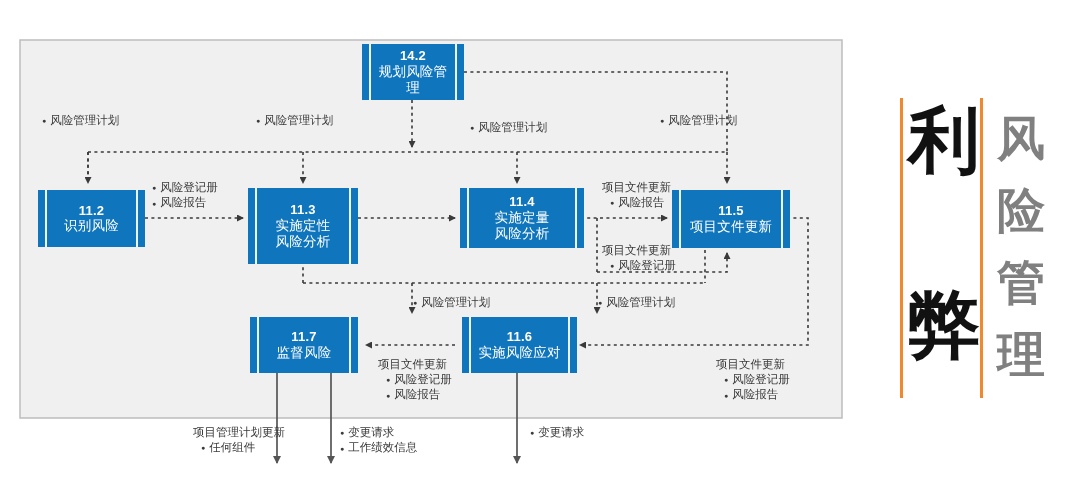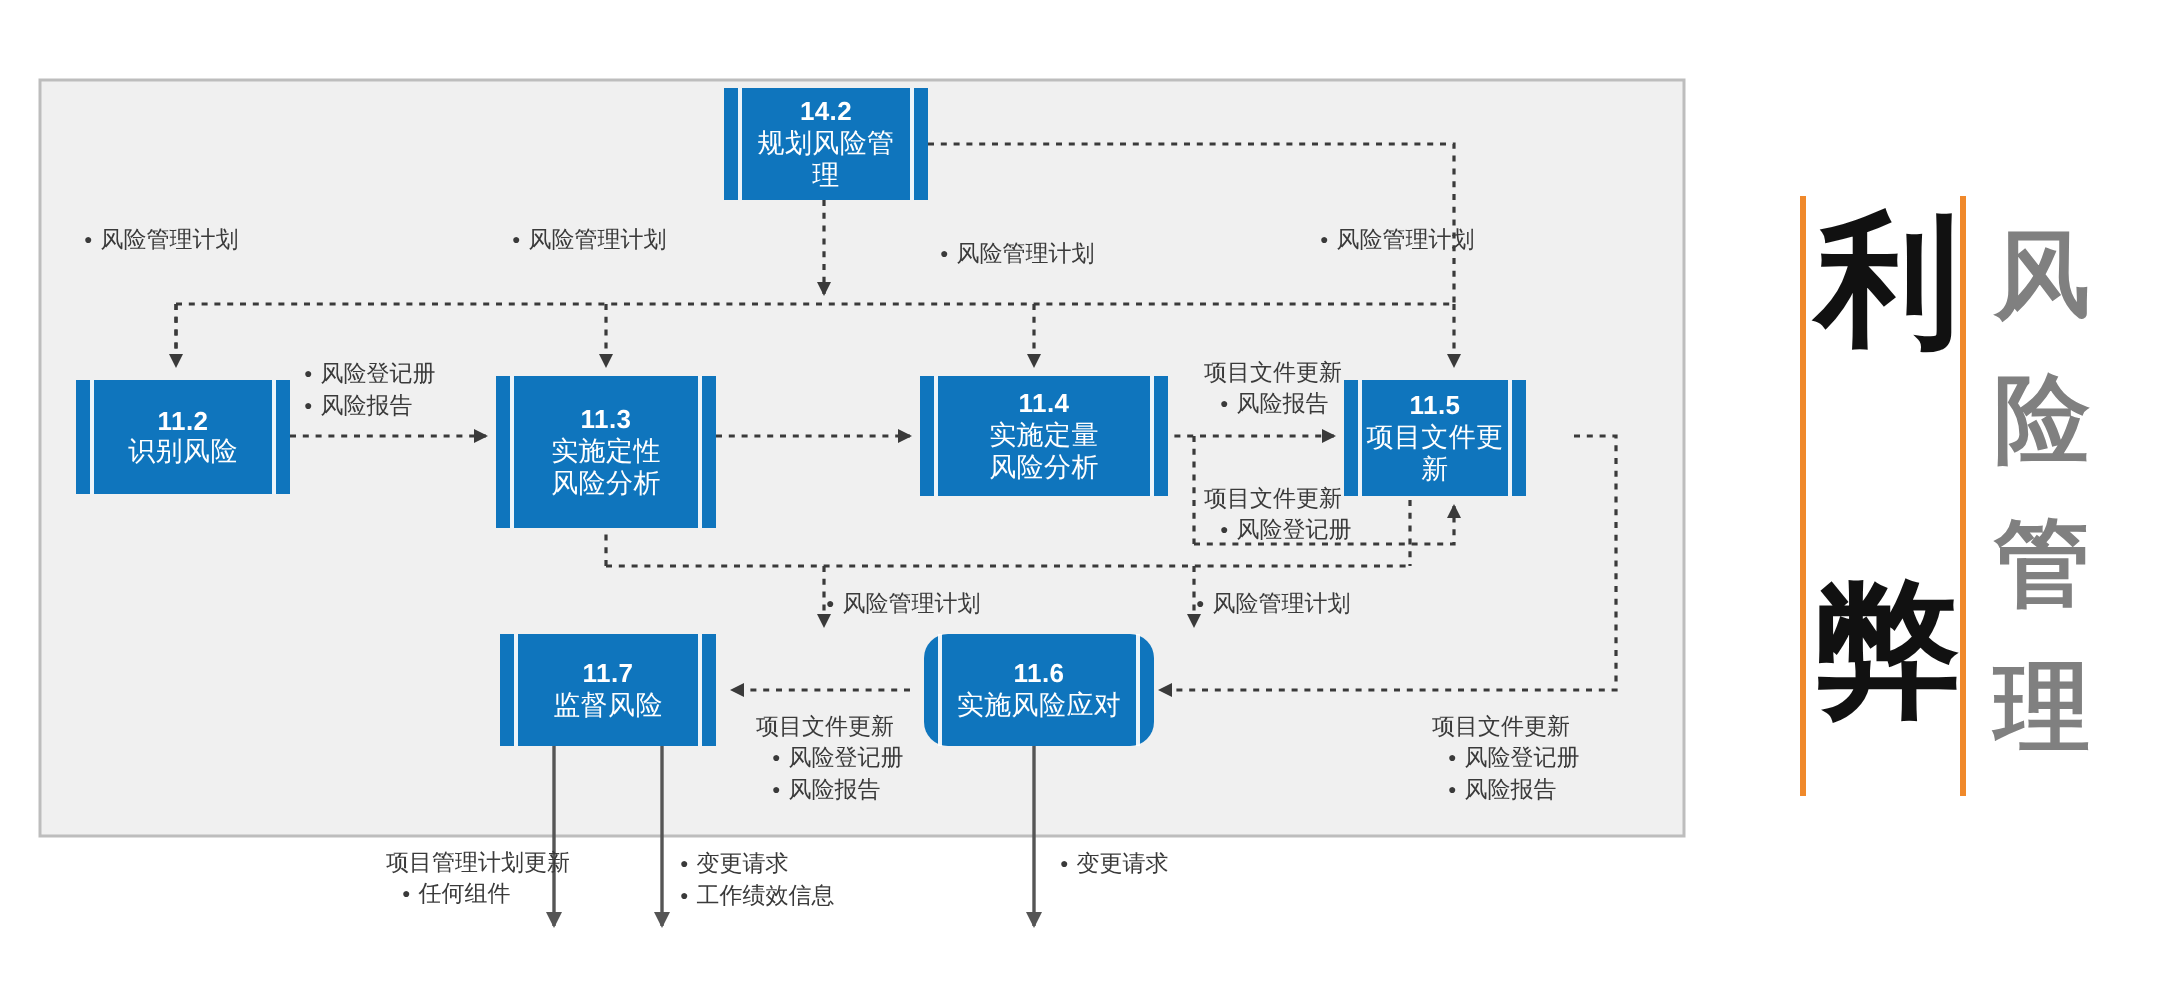--- a/index.html
+++ b/index.html
@@ -143,28 +143,28 @@
   </div>
 
   <div class="pbox" style="left:460px;top:188px;width:124px;height:60px;text-align:right;">
     <span class="inner-l"></span>
     <span class="inner-r"></span>
     <span class="pnum">11.4</span>
     <span class="pname">实施定量</span>
     <span class="pname">风险分析</span>
   </div>
 
-  <div class="pbox" style="left:672px;top:190px;width:91px;height:58px;">
+  <div class="pbox" style="left:672px;top:190px;width:118px;height:58px;">
     <span class="inner-l"></span>
     <span class="inner-r"></span>
     <span class="pnum">11.5</span>
     <span class="pname">项目文件更新</span>
   </div>
 
-  <div class="pbox" style="left:462px;top:317px;width:115px;height:56px;border-radius:12px;">
+  <div class="pbox" style="left:462px;top:317px;width:115px;height:56px;">
     <span class="inner-l"></span>
     <span class="inner-r"></span>
     <span class="pnum">11.6</span>
     <span class="pname">实施风险应对</span>
   </div>
 
   <div class="pbox" style="left:250px;top:317px;width:108px;height:56px;">
     <span class="inner-l"></span>
     <span class="inner-r"></span>
     <span class="pnum">11.7</span>

